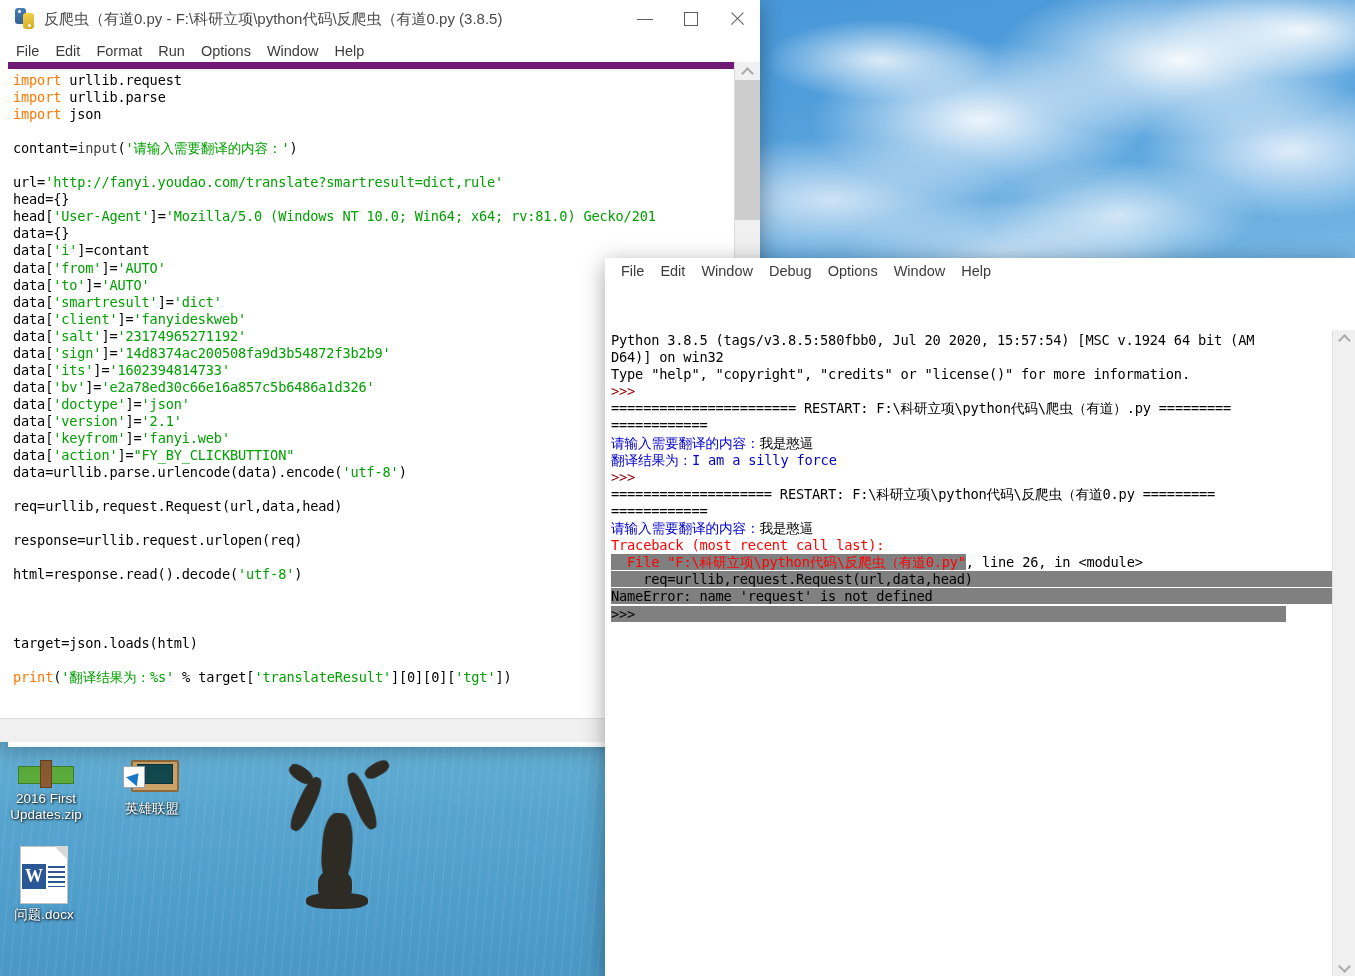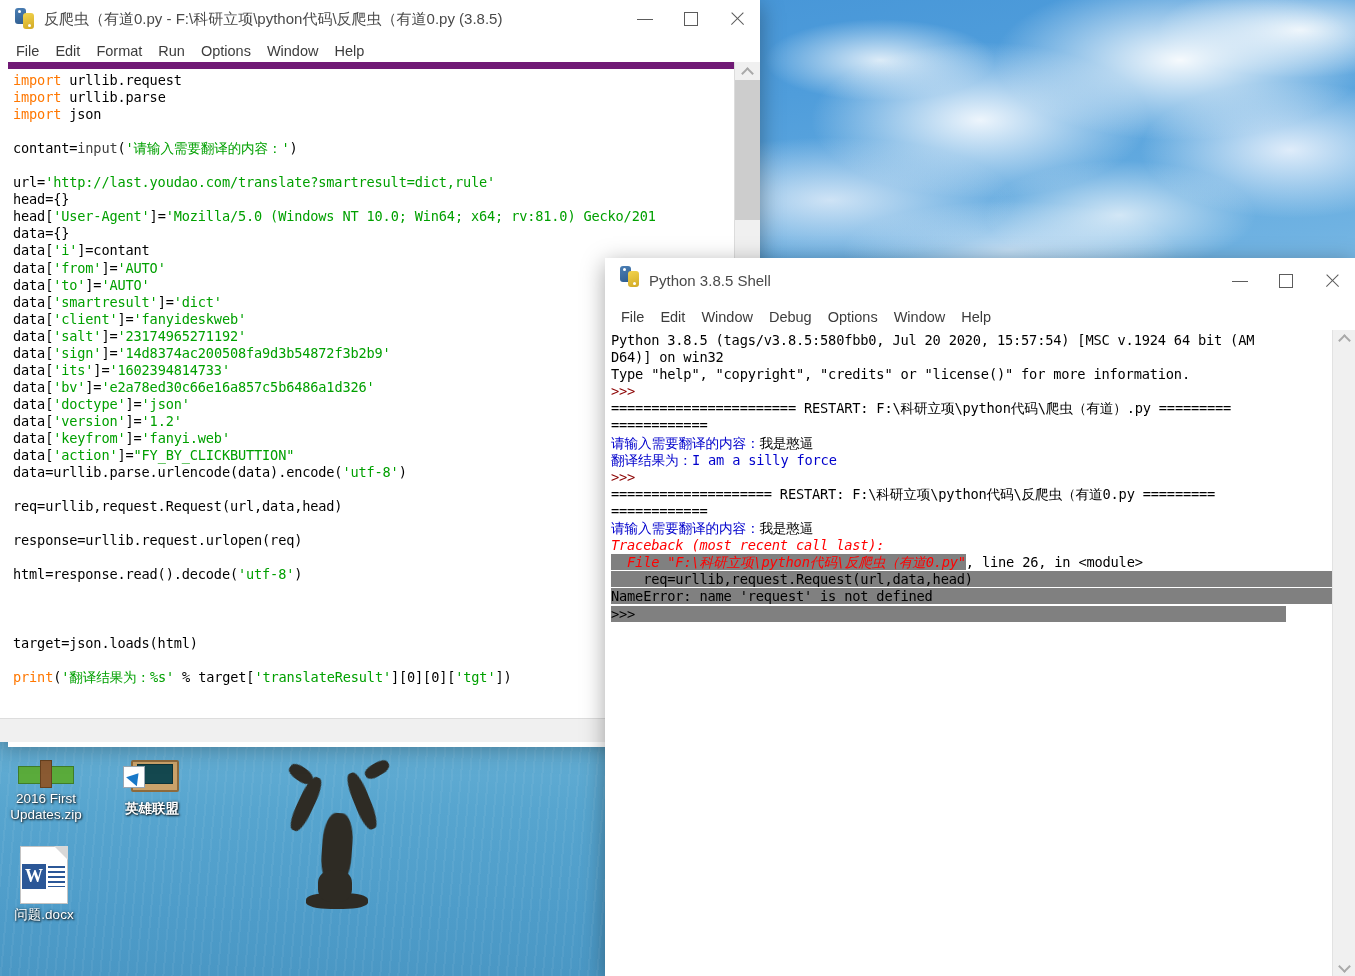--- a/index.html
+++ b/index.html
@@ -48,21 +48,21 @@
 
   
   .desk-icon{position:absolute;width:108px;text-align:center;}
   .desk-icon .glyph{display:block;margin:0 auto;}
   .desk-icon .lbl{
     display:block;margin-top:3px;color:#fff;font-size:13.5px;line-height:16px;
     text-shadow:1px 1px 2px rgba(0,0,0,.85), 0 0 3px rgba(0,0,0,.6);
     word-break:break-word;
   }
   #icon-zip{left:-8px;top:758px;}
-  #icon-lol{left:98px;top:756px;font-weight:bold;}
+  #icon-lol{left:98px;top:756px;}
   #icon-docx{left:-10px;top:846px;}
 
   .zip-glyph{width:56px;height:30px;position:relative;}
   .zip-glyph i{position:absolute;display:block;}
   .zip-a{left:0;top:8px;width:56px;height:18px;background:#5aab3b;border:1px solid #3f7d29;box-sizing:border-box;}
   .zip-b{left:22px;top:2px;width:12px;height:28px;background:#8a5a32;border:1px solid #66411f;box-sizing:border-box;}
 
   .lol-glyph{width:58px;height:42px;position:relative;}
   .lol-box{position:absolute;left:8px;top:4px;width:48px;height:32px;background:#caa26a;border:2px solid #8d6a3c;box-sizing:border-box;border-radius:2px;}
   .lol-inner{position:absolute;left:14px;top:8px;width:36px;height:20px;background:#14484f;border:1px solid #0c3338;box-sizing:border-box;}
@@ -153,21 +153,21 @@
     background:#fff;overflow:hidden;
   }
   .shell-text{
     margin:0;padding:2px 0 0 3px;
     font-family:"DejaVu Sans Mono","Liberation Mono",monospace;
     font-size:13.7px;line-height:17.1px;white-space:pre;color:#000;
     letter-spacing:-0.2px;
   }
   .s-prompt{color:#8b0000;}
   .s-out{color:#0000cc;}
-  .s-err{color:#ff0000;font-style:italic;}
+  .s-err{color:#ff0000;}
   .s-sel{background:#808080;}
   .shell-scroll{
     position:absolute;top:72px;right:0;width:22px;bottom:0;background:#f0f0f0;
     border-left:1px solid #e2e2e2;
   }
   .shell-scroll .arr{width:22px;height:17px;position:relative;}
   .shell-scroll .arr:after{
     content:"";position:absolute;left:7px;top:6px;width:7px;height:7px;
     border-left:2px solid #a9a9a9;border-top:2px solid #a9a9a9;transform:rotate(45deg);
   }
@@ -251,35 +251,35 @@
     <span class="mi">Help</span>
   </div>
 
   <div class="code-area">
     <pre class="code-text" id="code-text"><span class="k-kw">import</span> urllib.request
 <span class="k-kw">import</span> urllib.parse
 <span class="k-kw">import</span> json
 
 contant=<span class="k-bi">input</span>(<span class="k-str">'请输入需要翻译的内容：'</span>)
 
-url=<span class="k-str">'http://last.youdao.com/translate?smartresult=dict,rule'</span>
+url=<span class="k-str">'http://fanyi.youdao.com/translate?smartresult=dict,rule'</span>
 head={}
 head[<span class="k-str">'User-Agent'</span>]=<span class="k-str">'Mozilla/5.0 (Windows NT 10.0; Win64; x64; rv:81.0) Gecko/201</span>
 data={}
 data[<span class="k-str">'i'</span>]=contant
 data[<span class="k-str">'from'</span>]=<span class="k-str">'AUTO'</span>
 data[<span class="k-str">'to'</span>]=<span class="k-str">'AUTO'</span>
 data[<span class="k-str">'smartresult'</span>]=<span class="k-str">'dict'</span>
 data[<span class="k-str">'client'</span>]=<span class="k-str">'fanyideskweb'</span>
 data[<span class="k-str">'salt'</span>]=<span class="k-str">'23174965271192'</span>
 data[<span class="k-str">'sign'</span>]=<span class="k-str">'14d8374ac200508fa9d3b54872f3b2b9'</span>
 data[<span class="k-str">'its'</span>]=<span class="k-str">'1602394814733'</span>
 data[<span class="k-str">'bv'</span>]=<span class="k-str">'e2a78ed30c66e16a857c5b6486a1d326'</span>
 data[<span class="k-str">'doctype'</span>]=<span class="k-str">'json'</span>
-data[<span class="k-str">'version'</span>]=<span class="k-str">'1.2'</span>
+data[<span class="k-str">'version'</span>]=<span class="k-str">'2.1'</span>
 data[<span class="k-str">'keyfrom'</span>]=<span class="k-str">'fanyi.web'</span>
 data[<span class="k-str">'action'</span>]=<span class="k-str">"FY_BY_CLICKBUTTION"</span>
 data=urllib.parse.urlencode(data).encode(<span class="k-str">'utf-8'</span>)
 
 req=urllib,request.Request(url,data,head)
 
 response=urllib.request.urlopen(req)
 
 html=response.read().decode(<span class="k-str">'utf-8'</span>)
 
@@ -293,41 +293,20 @@
 
   <div class="vscroll">
     <div class="arr up"></div>
     <div class="thumb"></div>
     <div class="arr down"></div>
   </div>
   <div class="statusbar"></div>
 </div>
 
 <div class="win" id="shell-window">
-  <div class="titlebar">
-    <span class="tb-icon pylogo">
-      <span class="pb pb1"></span>
-        <span class="pb pb2"></span>
-      <span class="pd pd1"></span>
-        <span class="pd pd2"></span>
-    </span>
-    <span class="tb-title">Python 3.8.5 Shell</span>
-    <span class="wbtns">
-      <span class="wbtn wb-min">
-          <i></i>
-        </span>
-      <span class="wbtn wb-max">
-          <i></i>
-        </span>
-      <span class="wbtn wb-close">
-          <i class="a"></i>
-          <i class="b"></i>
-        </span>
-    </span>
-  </div>
 
   <div class="menubar">
     <span class="mi">File</span>
     <span class="mi">Edit</span>
     <span class="mi">Window</span>
     <span class="mi">Debug</span>
     <span class="mi">Options</span>
     <span class="mi">Window</span>
     <span class="mi">Help</span>
   </div>

